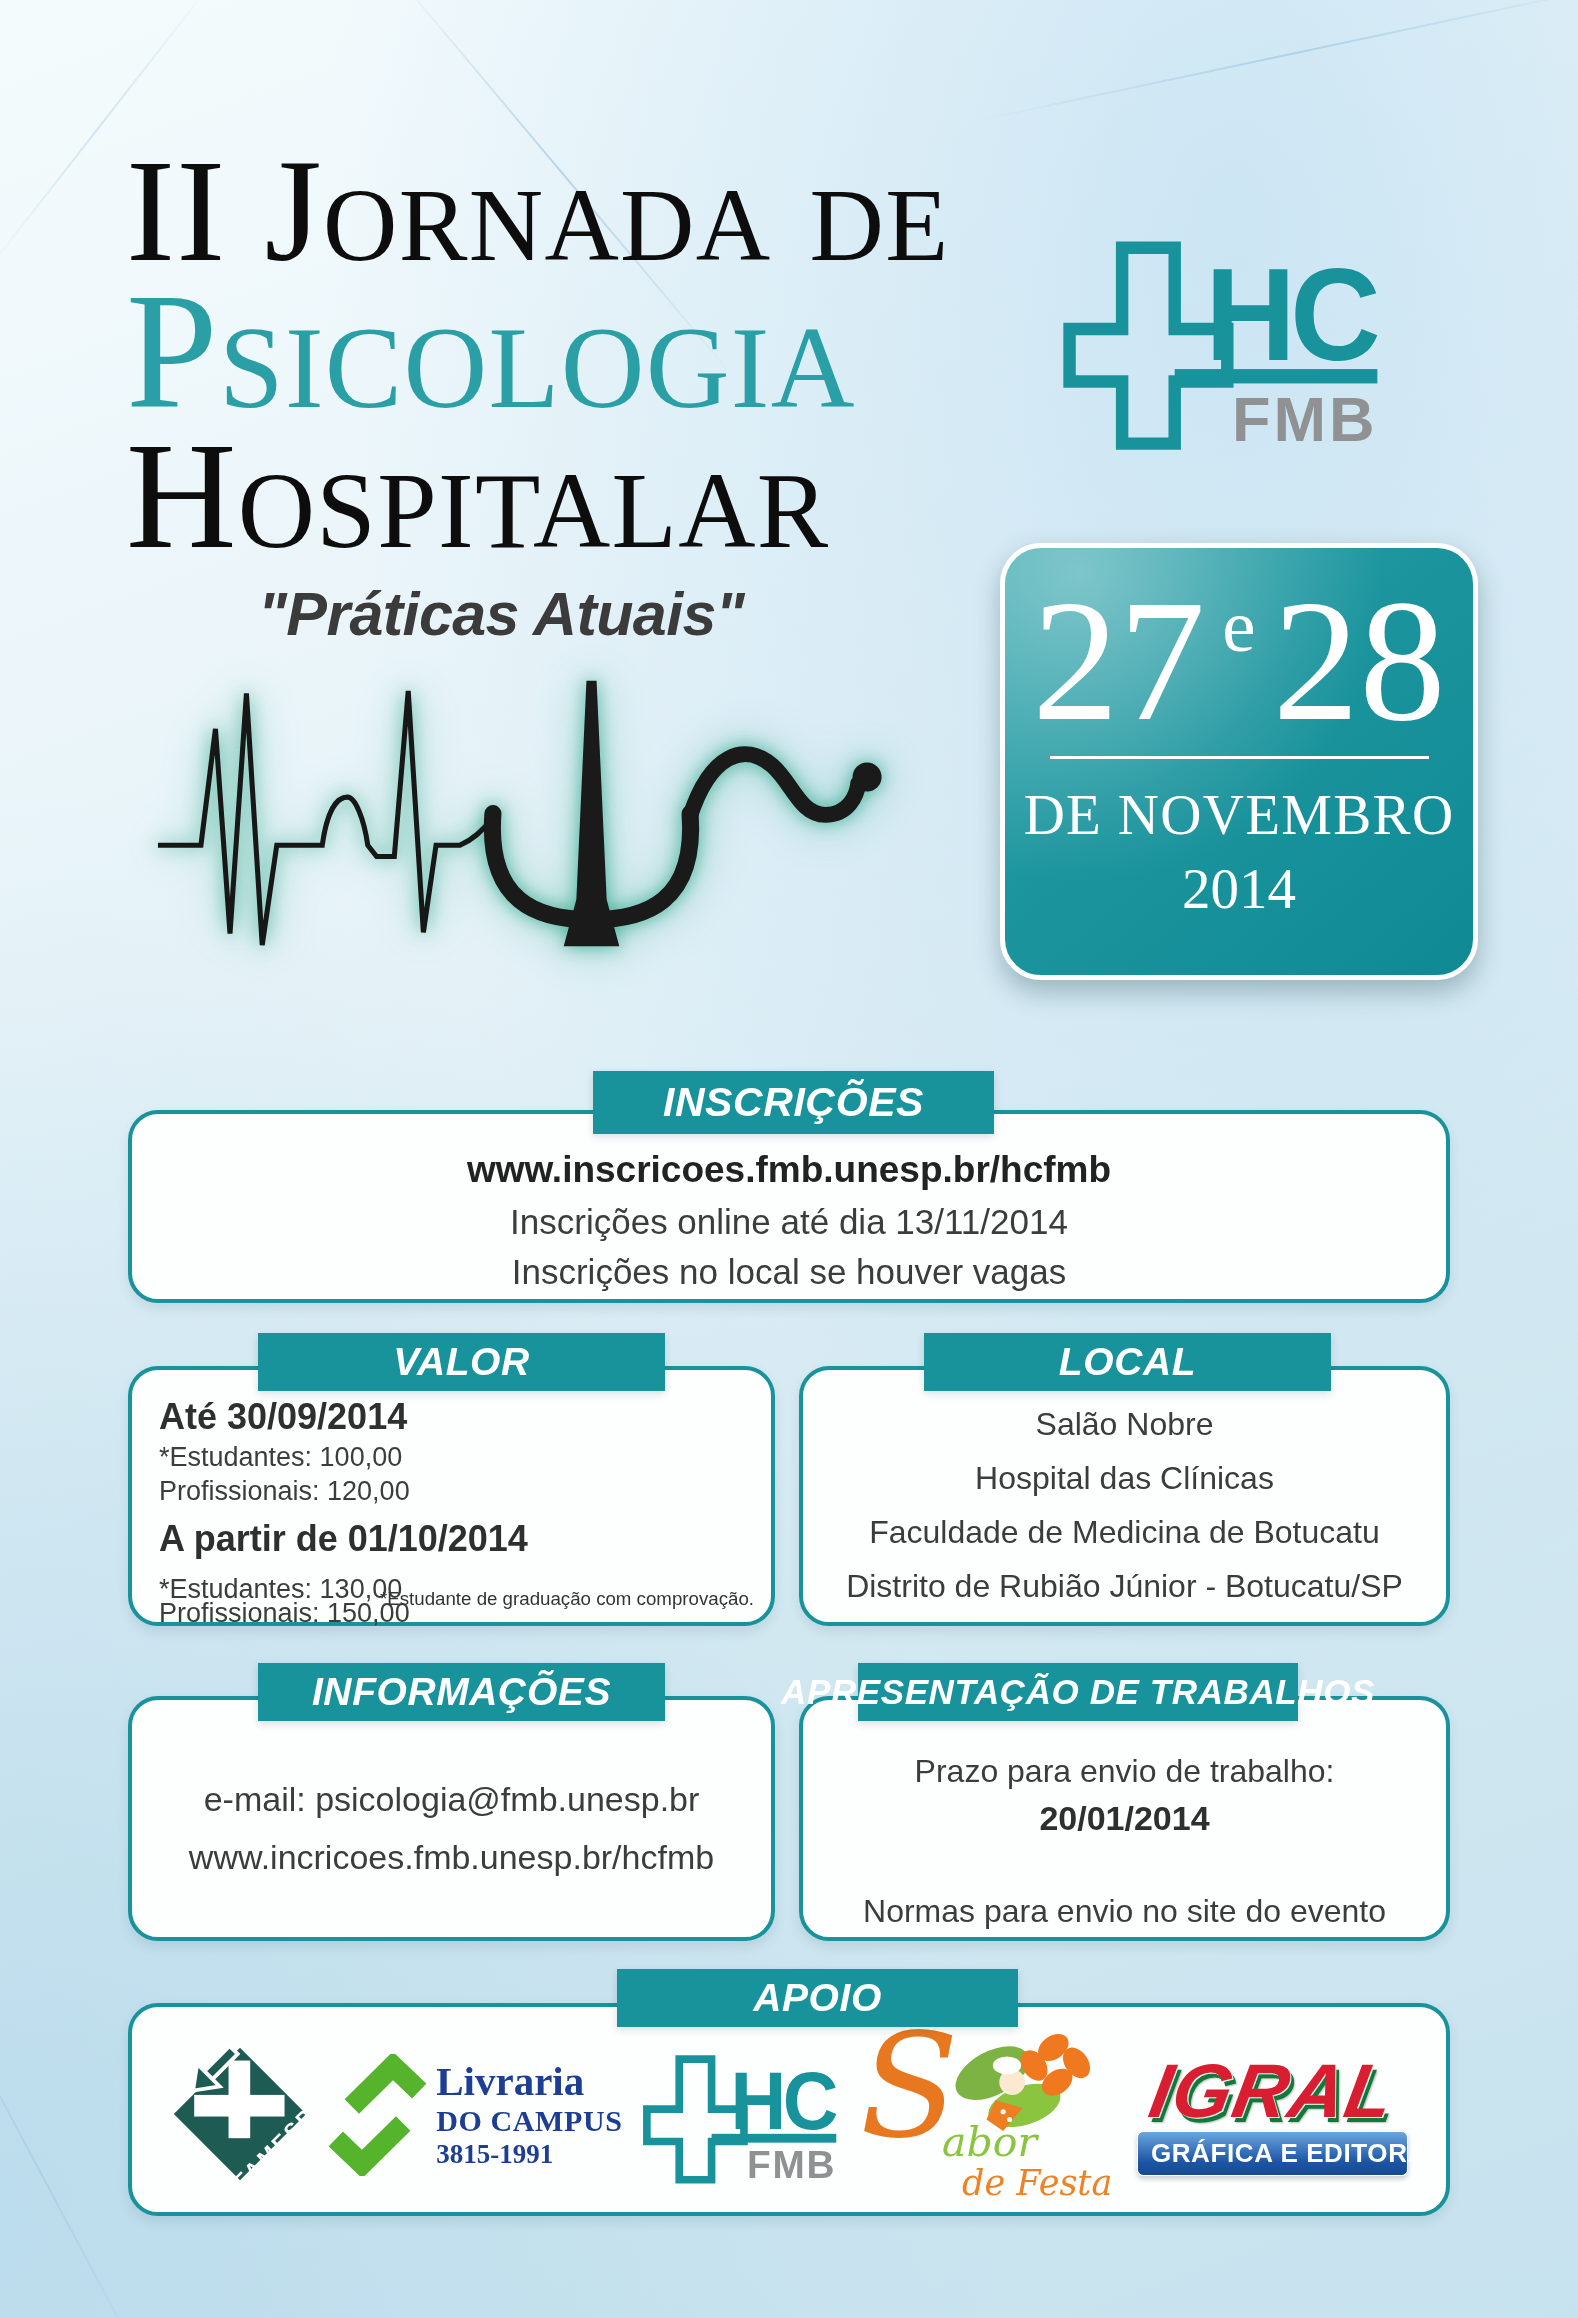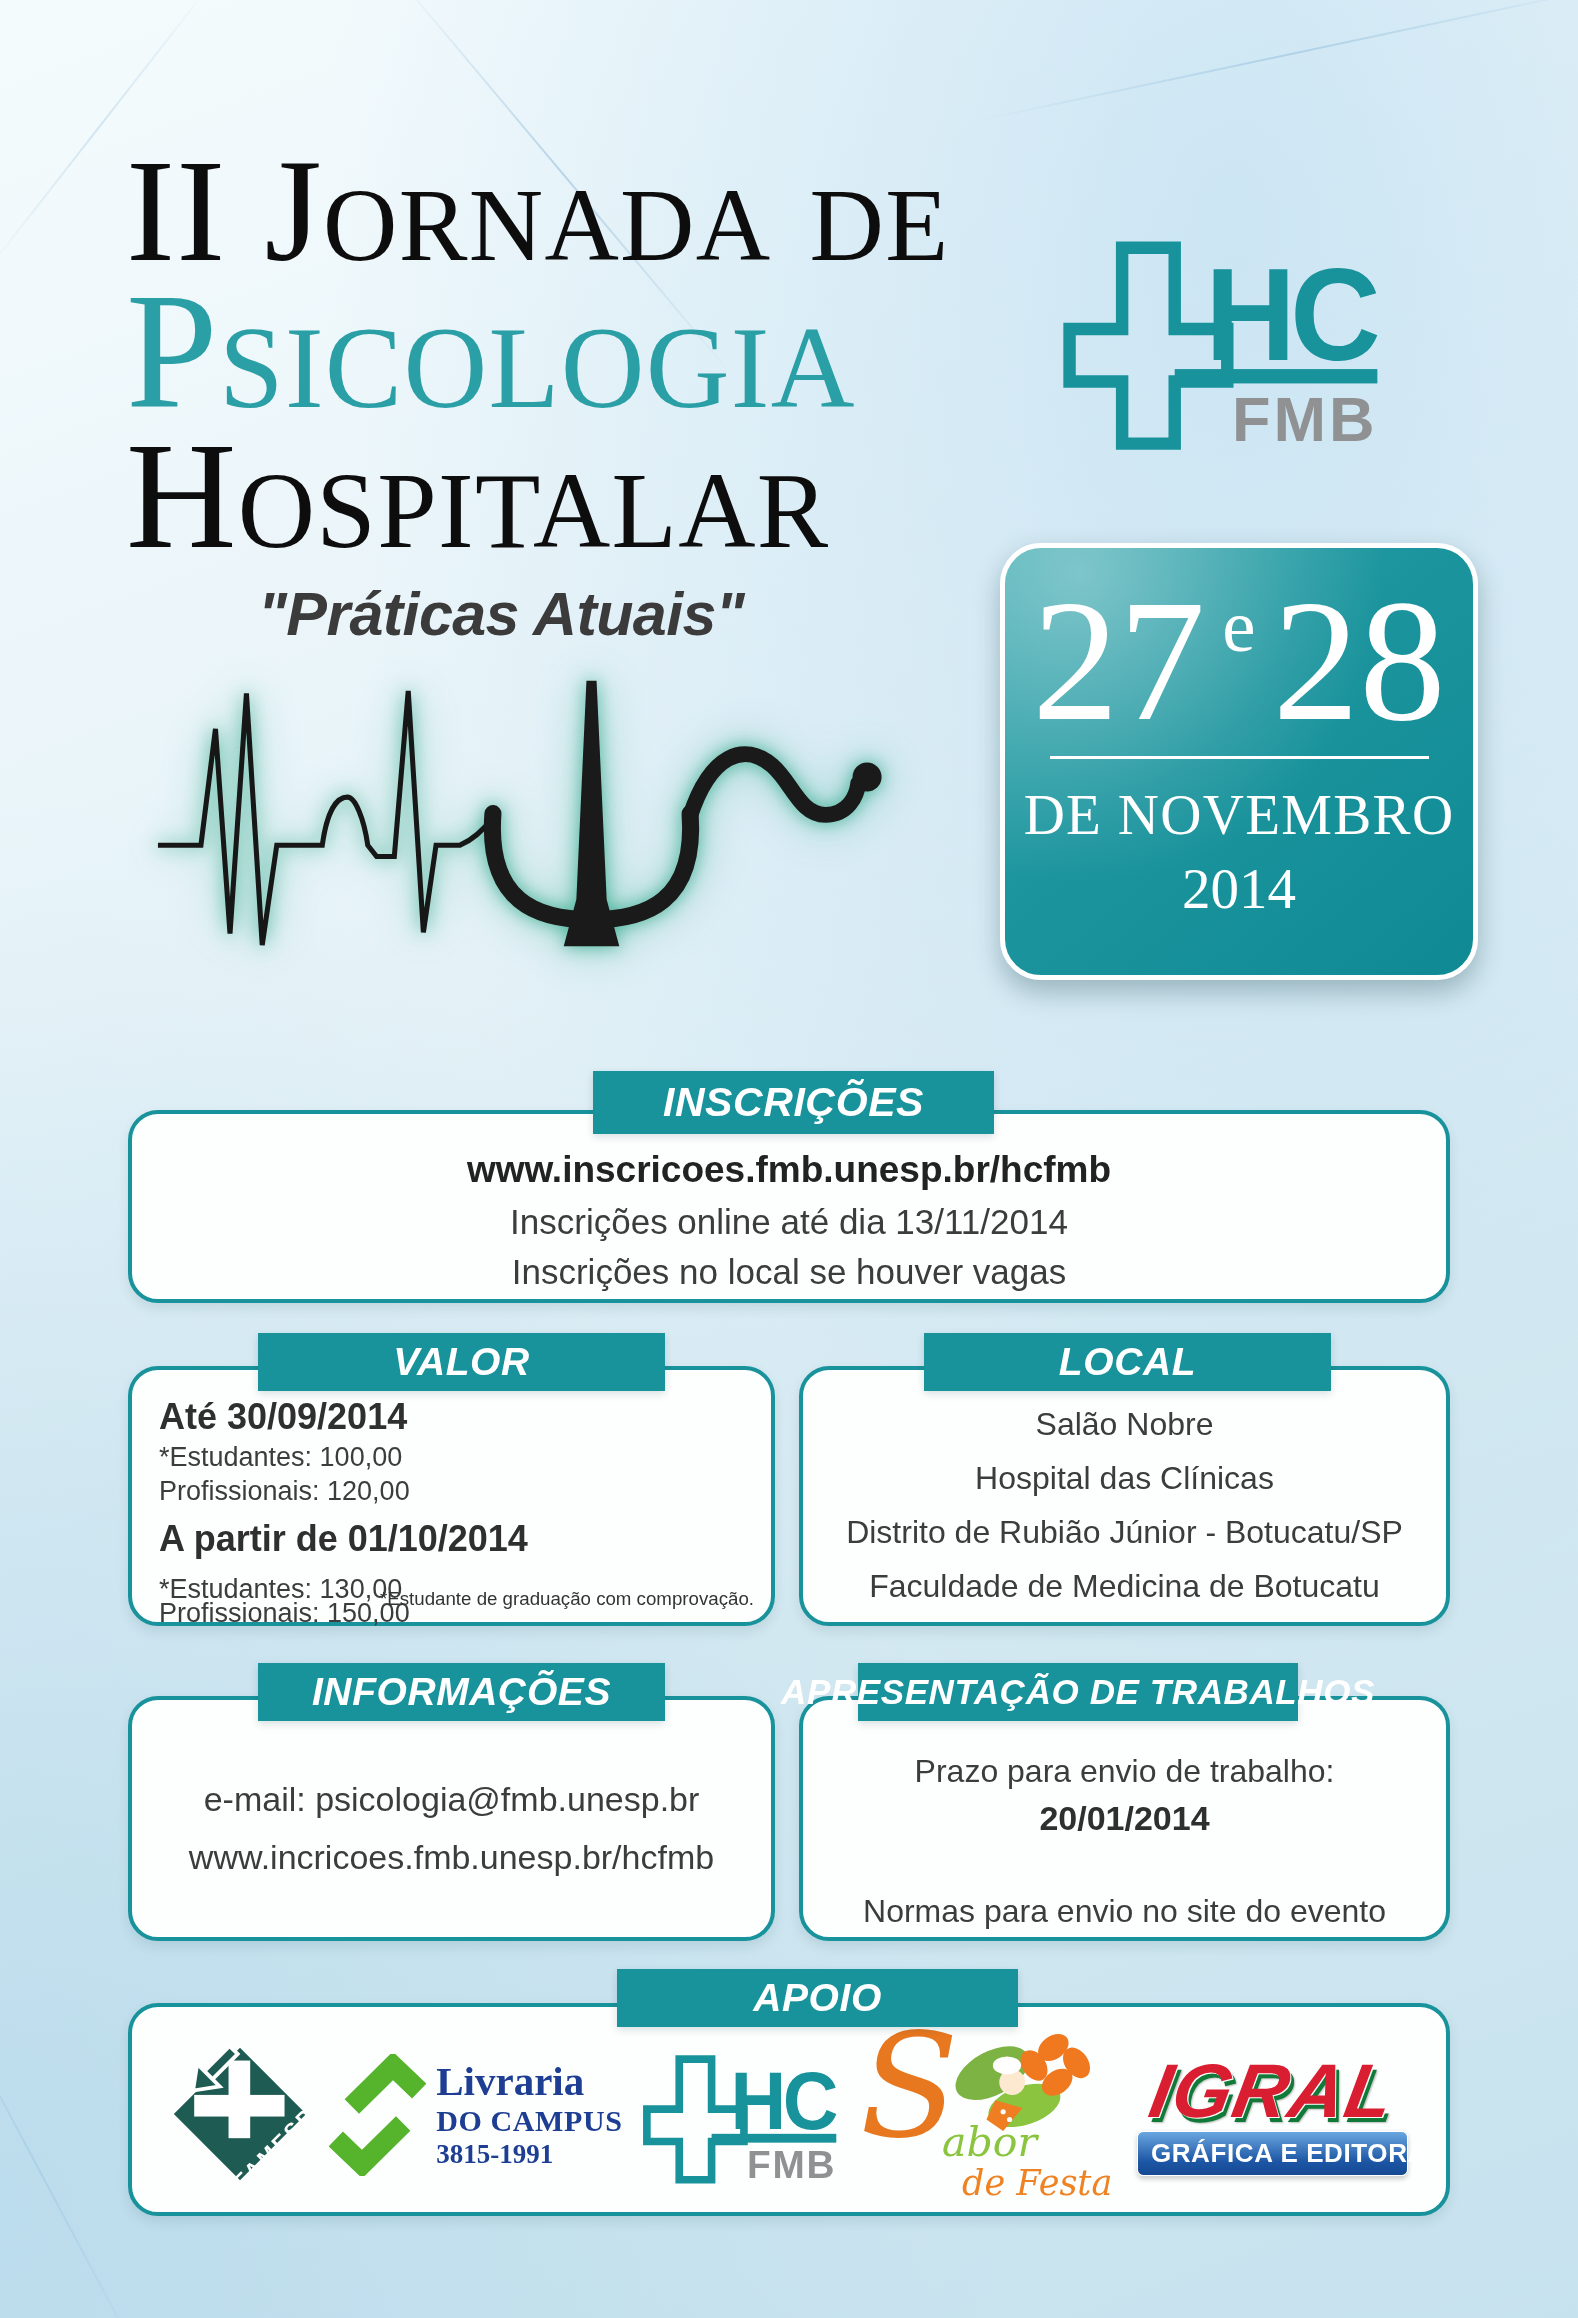--- a/index.html
+++ b/index.html
@@ -179,22 +179,22 @@
     <div class="valor-title" style="top:148px;">A partir de 01/10/2014</div>
     <div class="valor-item" style="top:204px;text-align:center;">*Estudantes: 130,00</div>
     <div class="valor-item" style="top:228px;">Profissionais: 150,00</div>
     <div class="valor-note">*Estudante de graduação com comprovação.</div>
   </div>
 
   <div class="tab tab-local">LOCAL</div>
   <div class="panel panel-local">
     <div class="local-line">Salão Nobre</div>
     <div class="local-line">Hospital das Clínicas</div>
+    <div class="local-line">Faculdade de Medicina de Botucatu</div>
     <div class="local-line">Distrito de Rubião Júnior - Botucatu/SP</div>
-    <div class="local-line">Faculdade de Medicina de Botucatu</div>
   </div>
 
   <div class="tab tab-informacoes">INFORMAÇÕES</div>
   <div class="panel panel-informacoes">
     <div class="info-line">e-mail: psicologia@fmb.unesp.br</div>
     <div class="info-line">www.incricoes.fmb.unesp.br/hcfmb</div>
   </div>
 
   <div class="tab tab-trabalhos">APRESENTAÇÃO DE TRABALHOS</div>
   <div class="panel panel-trabalhos">

